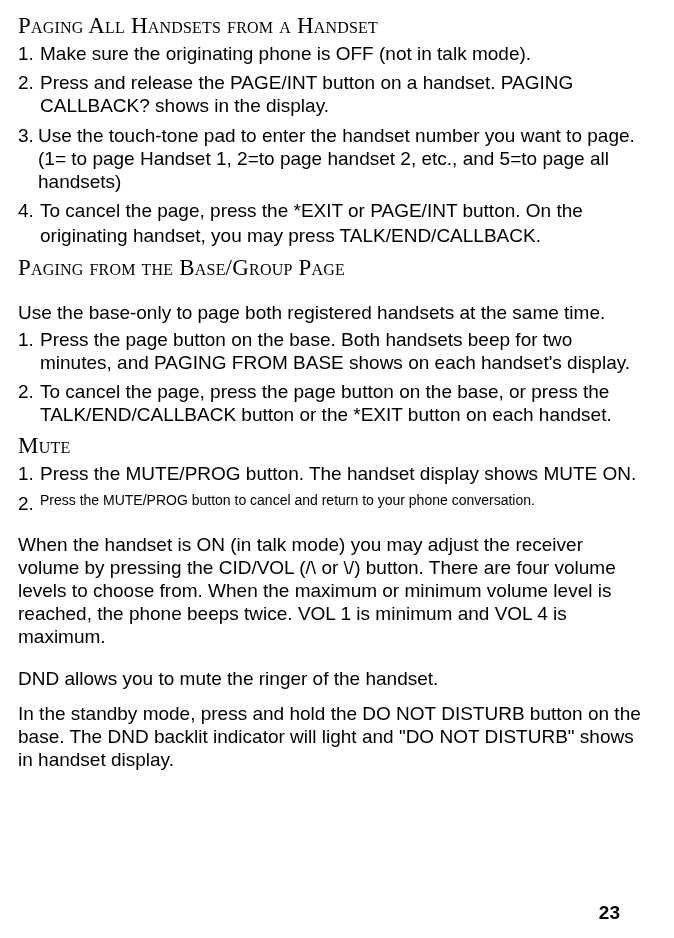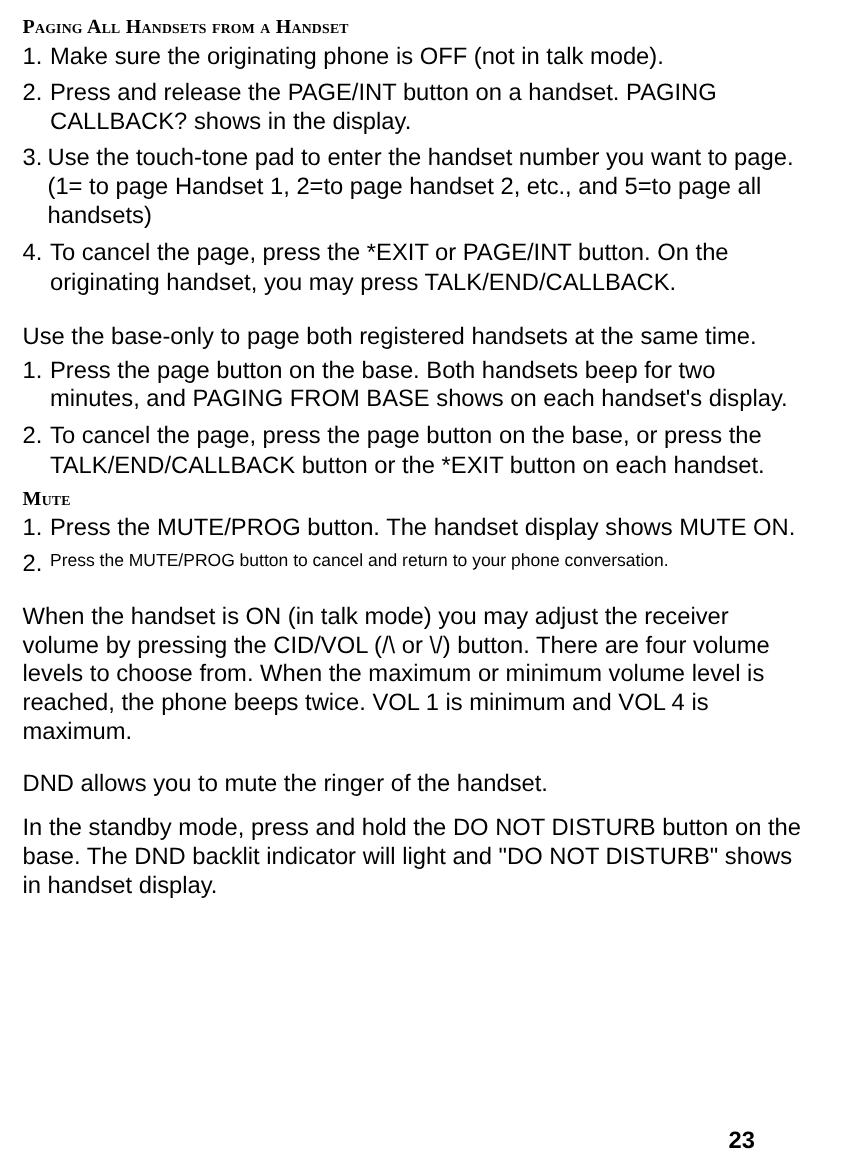--- a/index.html
+++ b/index.html
@@ -12,23 +12,23 @@
     height: 938px;
     box-sizing: border-box;
     padding: 12px 28px 0 18px;
     font-family: Arial, Helvetica, sans-serif;
     color: #000;
     font-size: 19px;
     line-height: 1.22;
   }
   .heading {
     font-family: "Times New Roman", Times, serif;
-    font-weight: bold;
+    font-weight: normal;
     font-variant: small-caps;
-    font-size: 16px;
+    font-size: 23px;
     letter-spacing: 0.2px;
     margin-top: 6px;
     margin-bottom: 2px;
   }
   .heading.first {
     margin-top: 0;
   }
   .para {
     margin-top: 18px;
     margin-bottom: 4px;
@@ -42,21 +42,21 @@
     flex: 0 0 22px;
   }
   .num-tight {
     flex: 0 0 20px;
   }
   .txt {
     flex: 1;
   }
   .page-num {
     position: absolute;
-    right: 42px;
+    right: 26px;
     bottom: 14px;
     font-weight: bold;
     font-size: 19px;
     font-family: Arial, Helvetica, sans-serif;
   }
   .page {
     position: relative;
     width: 100%;
     height: 100%;
   }
@@ -78,20 +78,21 @@
   </div>
   <div class="list-item">
     <div class="num-tight">3.</div>
     <div class="txt">Use the touch-tone pad to enter the handset number you want to page. (1= to page Handset 1, 2=to page handset 2, etc., and 5=to page all handsets)</div>
   </div>
   <div class="list-item">
     <div class="num">4.</div>
     <div class="txt" style="line-height:1.3">To cancel the page, press the *EXIT or PAGE/INT button. On the originating handset, you may press TALK/END/CALLBACK.</div>
   </div>
 
+  <div class="heading">Paging from the Base/Group Page</div>
   <div class="para">Use the base-only to page both registered handsets at the same time.</div>
   <div class="list-item">
     <div class="num">1.</div>
     <div class="txt">Press the page button on the base. Both handsets beep for two minutes, and PAGING FROM BASE shows on each handset's display.</div>
   </div>
   <div class="list-item">
     <div class="num">2.</div>
     <div class="txt">To cancel the page, press the page button on the base, or press the TALK/END/CALLBACK button or the *EXIT button on each handset.</div>
   </div>
 

